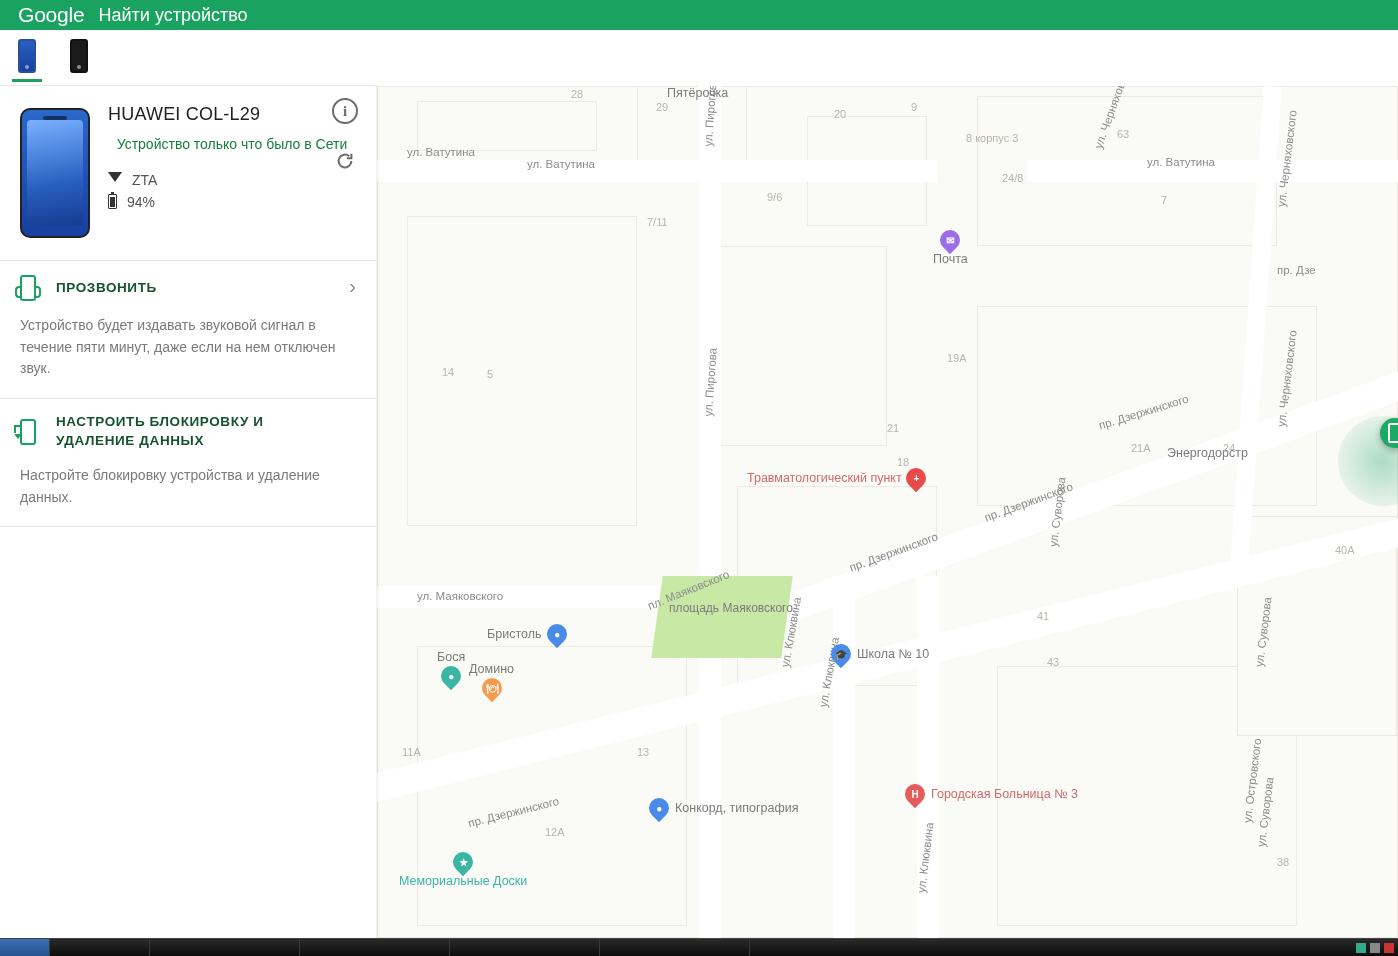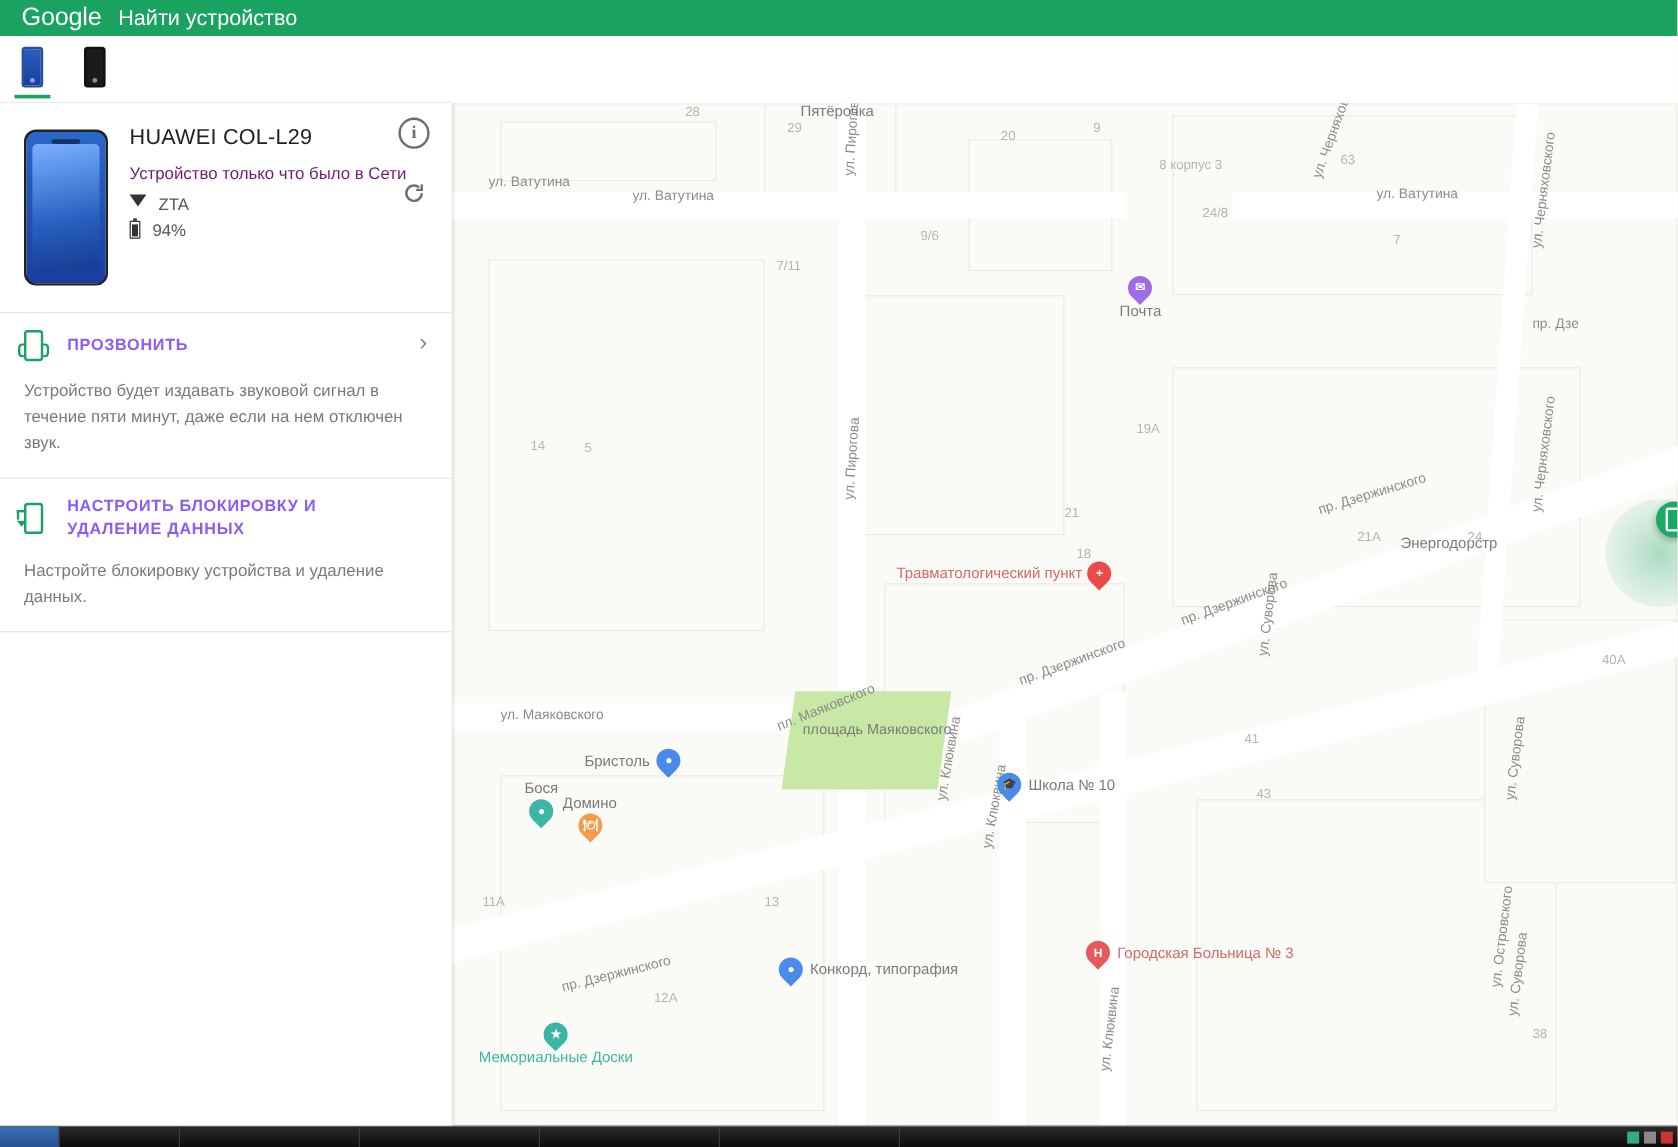--- a/index.html
+++ b/index.html
@@ -28,32 +28,32 @@
   .phone-icon.dark{border-color:#111;background:#1b1b1b;}
   .phone-icon::after{content:"";position:absolute;bottom:2px;left:50%;transform:translateX(-50%);width:4px;height:4px;border-radius:50%;background:rgba(255,255,255,0.5);}
   .layout{display:flex;height:calc(956px - 30px - 56px - 18px);}
   .sidebar{width:377px;border-right:1px solid rgba(0,0,0,0.05);background:#fff;box-shadow:1px 0 3px rgba(0,0,0,0.07);position:relative;z-index:2;}
   .device-card{padding:18px 20px 22px 20px;border-bottom:1px solid #e3e3e3;position:relative;display:flex;gap:18px;}
   .device-image{width:70px;height:130px;border:2px solid #222;border-radius:10px;background:linear-gradient(#2a68c9,#183ea0);position:relative;flex-shrink:0;margin-top:4px;}
   .device-image::before{content:"";position:absolute;top:6px;left:50%;transform:translateX(-50%);width:24px;height:4px;border-radius:3px;background:rgba(0,0,0,0.5);}
   .device-image::after{content:"";position:absolute;inset:10px 5px 10px 5px;border-radius:4px;background:linear-gradient(170deg,#7bb0ff 0%, #2760c0 60%,#173a90 100%);}
   .device-info{flex:1;min-width:0;}
   .device-name{font-size:18px;font-weight:500;color:#212121;margin-bottom:10px;letter-spacing:0.2px;}
-  .device-status{font-size:14px;color:#701a75;line-height:1.35;margin-bottom:8px;}
+  .device-status{font-size:14px;color:#15803d;line-height:1.35;margin-bottom:18px;text-align:center;}
   .status-row{display:flex;align-items:flex-start;gap:10px;font-size:14px;color:#555;margin-top:6px;}
   .wifi-icon{width:0;height:0;border-left:7px solid transparent;border-right:7px solid transparent;border-top:10px solid #333;position:relative;display:inline-block;}
   .battery-icon{width:9px;height:15px;border:1.6px solid #333;border-radius:1px;position:relative;display:inline-block;}
   .battery-icon::before{content:"";position:absolute;top:-3px;left:2px;width:3px;height:2px;background:#333;}
   .battery-icon::after{content:"";position:absolute;left:1px;right:1px;bottom:1px;height:80%;background:#333;}
   .info-btn,.refresh-btn{position:absolute;right:18px;color:#6d6d6d;cursor:pointer;font-size:22px;width:26px;height:26px;display:flex;align-items:center;justify-content:center;}
   .info-btn{top:12px;border:2px solid #6d6d6d;border-radius:50%;font-size:15px;font-weight:bold;font-family:Georgia,serif;}
   .refresh-btn{top:62px;}
   .action{padding:14px 20px 18px 20px;border-bottom:1px solid #e3e3e3;}
   .action-header{display:flex;align-items:center;gap:20px;position:relative;cursor:pointer;}
-  .action-title{font-size:13.5px;font-weight:600;letter-spacing:0.6px;color:#8b5cf6;line-height:1.4;}
+  .action-title{font-size:13.5px;font-weight:600;letter-spacing:0.6px;color:#14532d;line-height:1.4;}
   .action-desc{font-size:14px;color:#7a7a7a;line-height:1.55;margin-top:14px;}
   .chev{position:absolute;right:0;top:0;color:#888;font-size:20px;}
   .ring-icon{display:inline-block;width:16px;height:26px;border:2px solid #1aa260;border-radius:3px;position:relative;flex-shrink:0;}
   .ring-icon::before,.ring-icon::after{content:"";position:absolute;width:4px;height:8px;border:2px solid #1aa260;border-left:none;top:9px;}
   .ring-icon::before{left:-7px;border-right:none;border-left:2px solid #1aa260;border-radius:4px 0 0 4px;}
   .ring-icon::after{right:-7px;border-radius:0 4px 4px 0;}
   .lock-icon{display:inline-block;width:16px;height:26px;border:2px solid #1aa260;border-radius:3px;position:relative;flex-shrink:0;}
   .lock-icon::before{content:"";position:absolute;left:-8px;top:4px;width:6px;height:6px;border:2px solid #1aa260;border-right:none;border-bottom:none;}
   .lock-icon::after{content:"";position:absolute;left:-8px;top:13px;width:0;height:0;border-left:4px solid transparent;border-right:4px solid transparent;border-top:5px solid #1aa260;}
   

